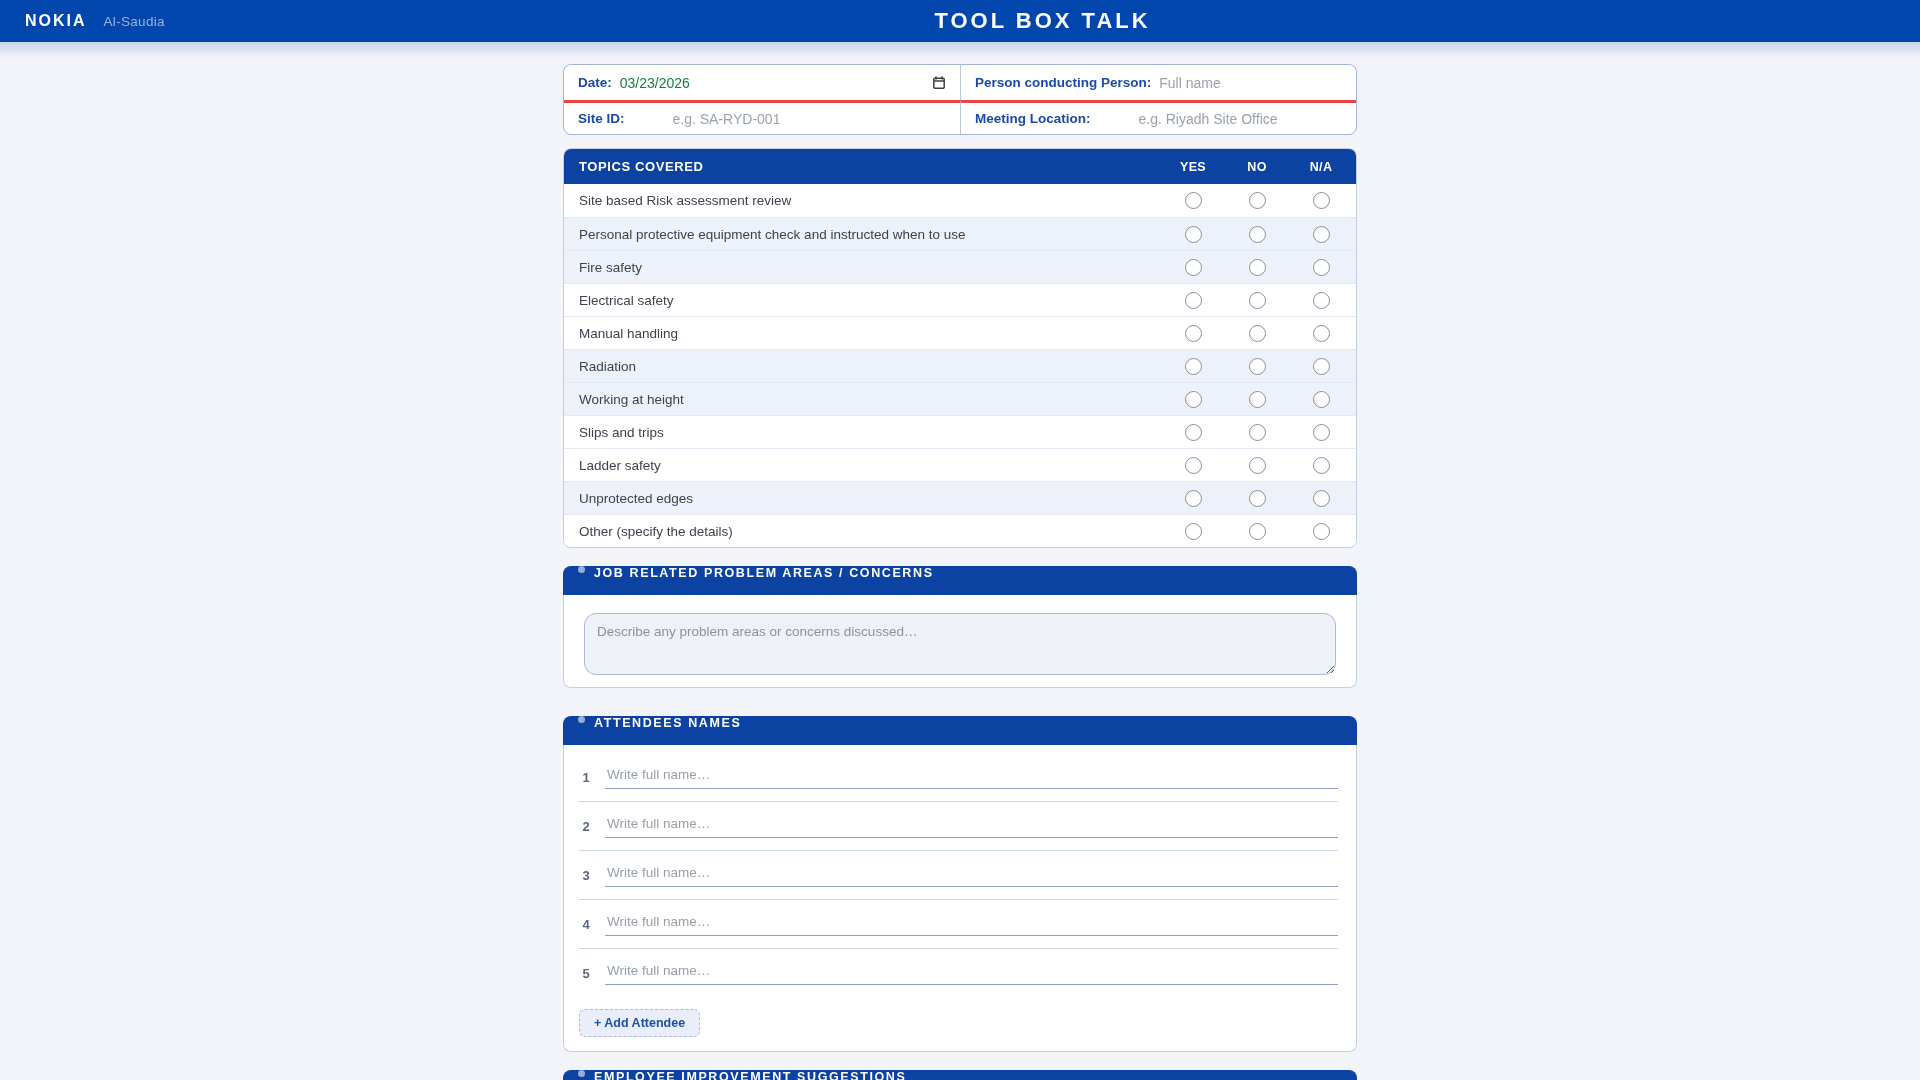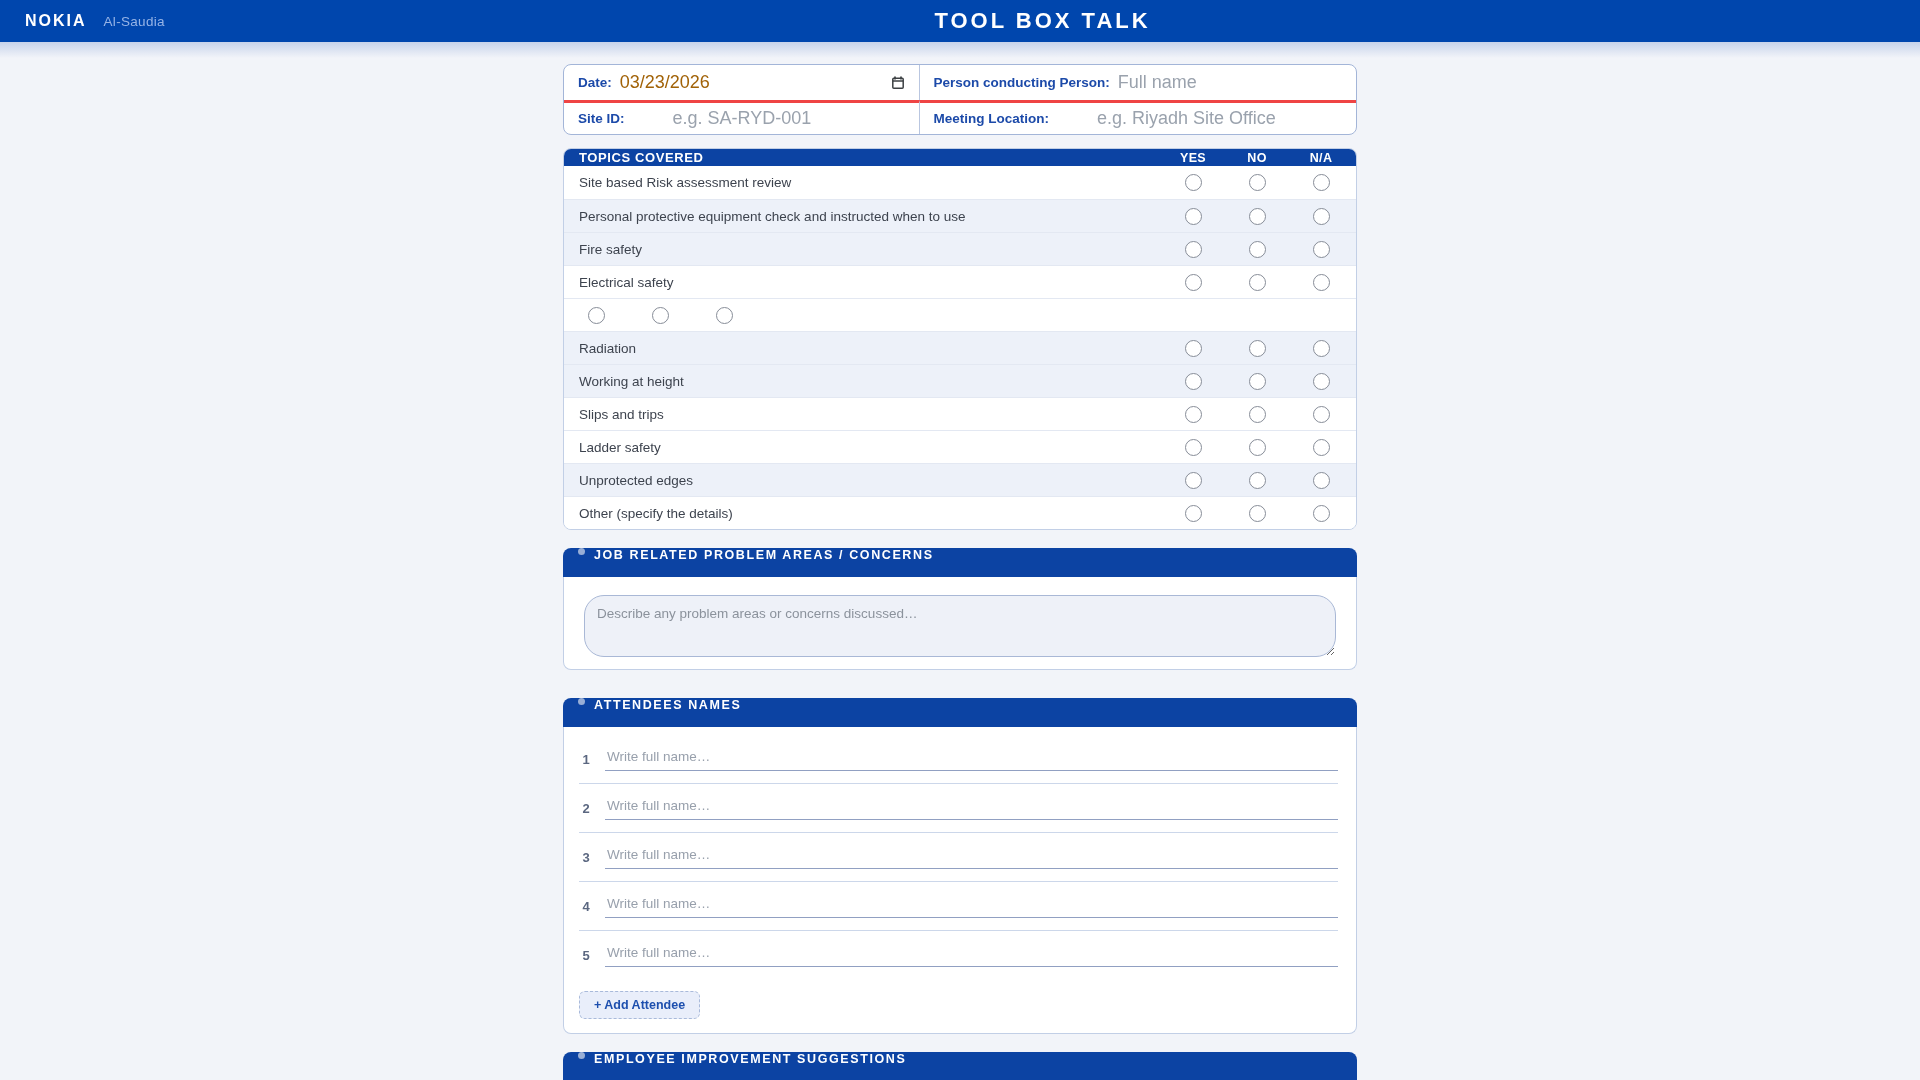--- a/index.html
+++ b/index.html
@@ -32,35 +32,35 @@
     background:#ffffff; border:1px solid #a3b5d8; border-radius:8px;
     display:grid; grid-template-columns:1fr 1fr; grid-template-rows:35px 34px;
     overflow:hidden;
   }
   .meta-cell { display:flex; align-items:center; padding:0 14px; gap:8px; }
   .meta-cell.col2 { border-left:1px solid #b9c6e0; }
   .meta-cell.row2 { border-top:3px solid #ef4444;gap:48px; }
   .meta-label { font-weight:700; font-size:13.5px; color:#1c4aa9; white-space:nowrap; }
   .meta-input {
     border:none; outline:none; flex:1; min-width:0;
-    font-family:"Liberation Sans", sans-serif; font-size:18px; color:#a16207;
+    font-family:"Liberation Sans", sans-serif; font-size:14px; color:#15803d;
     background:transparent;
   }
   .meta-input::placeholder { color:#9aa2ad; }
   .date-value { flex:0 0 92px; }
   .spacer { flex:1; }
   .cal-icon { flex:0 0 auto; display:flex; }
 
   
   .topics-card {
     margin-top:13px; background:#ffffff;
     border:1px solid #c2cfe6; border-radius:8px; overflow:hidden;
   }
   .topics-head {
-    background:#0c43a3; height:17px; display:flex; align-items:center;
+    background:#0c43a3; height:35px; display:flex; align-items:center;
     padding-right:3px;
   }
   .topics-head-label {
     flex:1; color:#ffffff; font-weight:700; font-size:13px;
     letter-spacing:0.6px; padding-left:15px;
   }
   .col-head {
     width:64px; text-align:center; color:#ffffff; font-weight:700;
     font-size:12.5px; letter-spacing:0.4px;
   }
@@ -88,21 +88,21 @@
   .section-card {
     background:#ffffff; border:1px solid #c2cfe6; border-top:none;
     border-radius:0 0 8px 8px;
   }
 
   
   .sec-problems { margin-top:18px; }
   .problems-body { padding:18px 20px 8px; }
   .problems-textarea {
     width:100%; height:62px; background:#eef1f8; border:1px solid #a9b8d6;
-    border-radius:20px; padding:10px 12px; font-family:"Liberation Sans", sans-serif;
+    border-radius:12px; padding:10px 12px; font-family:"Liberation Sans", sans-serif;
     font-size:13.5px; color:#333a44; resize:vertical; outline:none;
   }
   .problems-textarea::placeholder { color:#8b929c; }
 
   
   .sec-attendees { margin-top:28px; }
   .attendees-body { padding:8px 18px 10px 15px; }
   .attendee-list { list-style:none; }
   .attendee-row { display:flex; align-items:center; gap:12px; padding:12px 0; }
   .attendee-row + .attendee-row { border-top:1px solid #ccd7ea; }
@@ -214,20 +214,21 @@
           <span class="radio"></span>
         </span>
       <span class="radio-cell">
           <span class="radio"></span>
         </span>
       <span class="radio-cell">
           <span class="radio"></span>
         </span>
     </div>
     <div class="topic-row">
+      <span class="topic-label">Manual handling</span>
       <span class="radio-cell">
           <span class="radio"></span>
         </span>
       <span class="radio-cell">
           <span class="radio"></span>
         </span>
       <span class="radio-cell">
           <span class="radio"></span>
         </span>
     </div>

